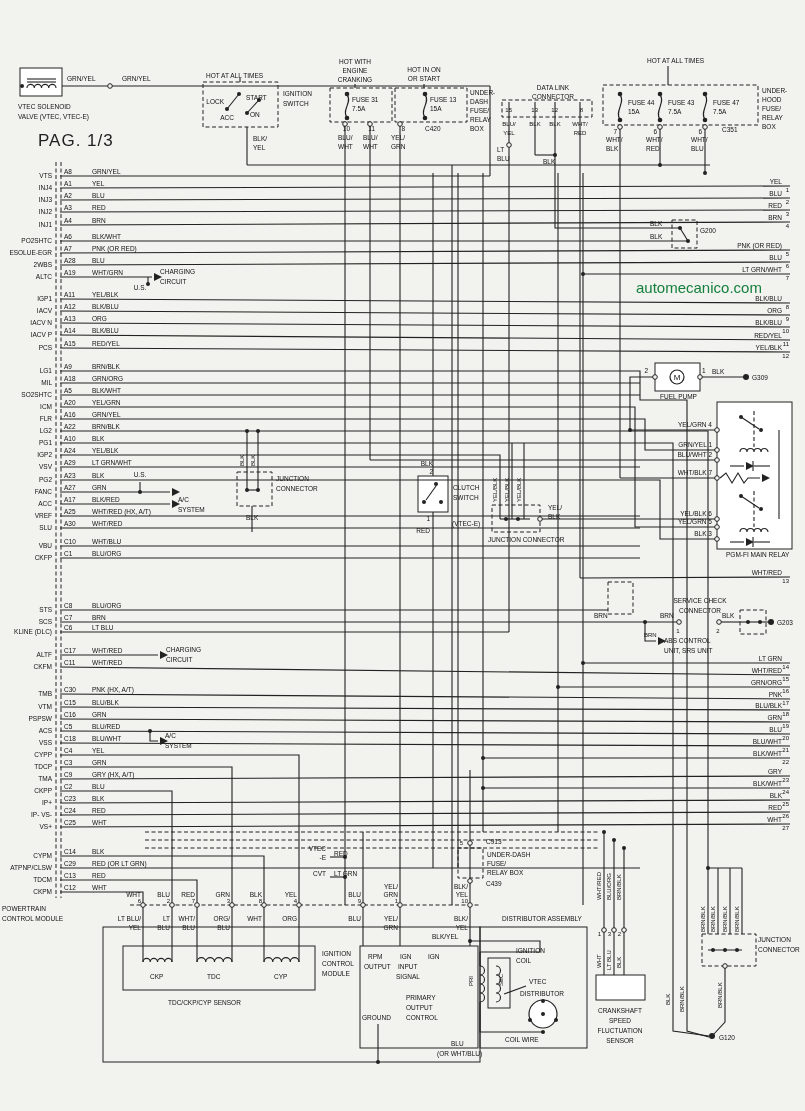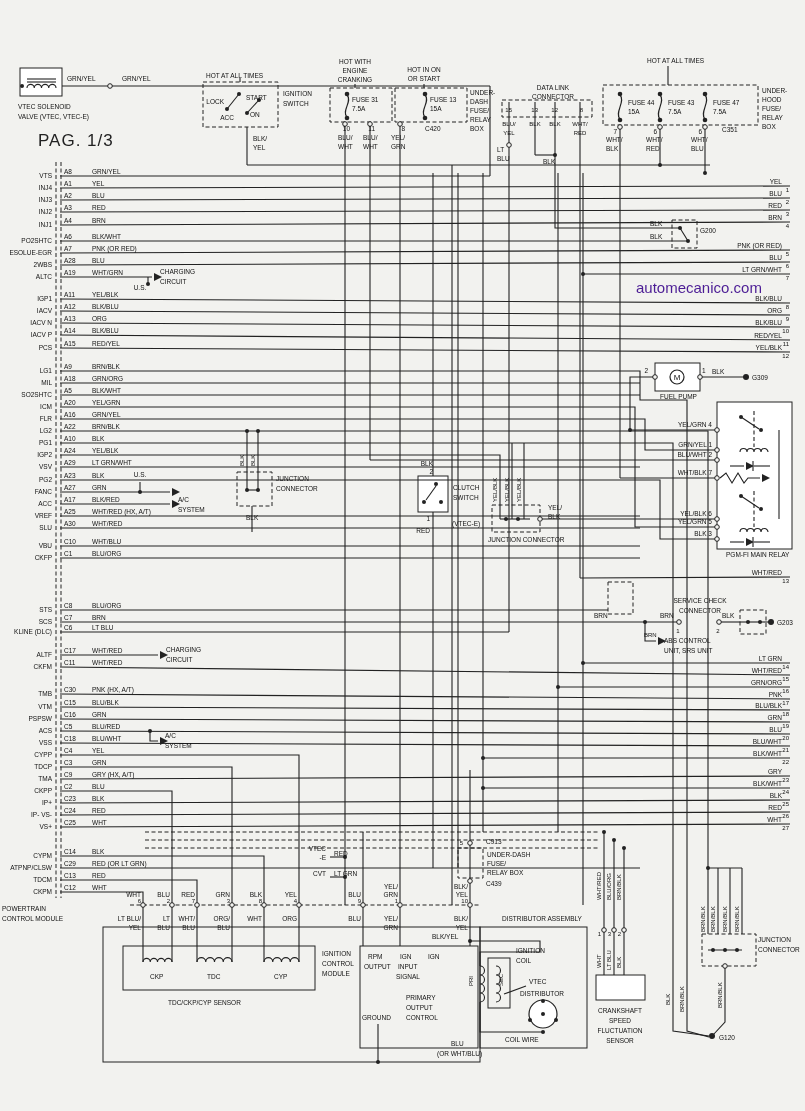--- a/index.html
+++ b/index.html
@@ -1,19 +1,19 @@
 <!DOCTYPE html>
 <html><head>
 <meta charset="utf-8">
 <style>
   html,body{margin:0;padding:0;background:#ddd;}
   .stage{position:relative;width:805px;height:1111px;background:#f2f2ef;overflow:hidden;
          font-family:"Liberation Sans",sans-serif;text-align:center;}
   .pag-title{position:absolute;left:38px;top:131px;font-size:17px;color:#222;letter-spacing:1px;}
-  .watermark{position:absolute;left:636px;top:279px;font-size:15px;color:#4c1d95;}
+  .watermark{position:absolute;left:636px;top:279px;font-size:15px;color:#15803d;}
   svg text{fill:#111;font-family:"Liberation Sans",sans-serif;}
 </style>
 </head>
 <body>
 
 <div class="stage">
   <div class="pag-title">PAG. 1/3</div>
   <div class="watermark">automecanico.com</div>
   <svg width="805" height="1111" viewBox="0 0 805 1111">
     <g>

